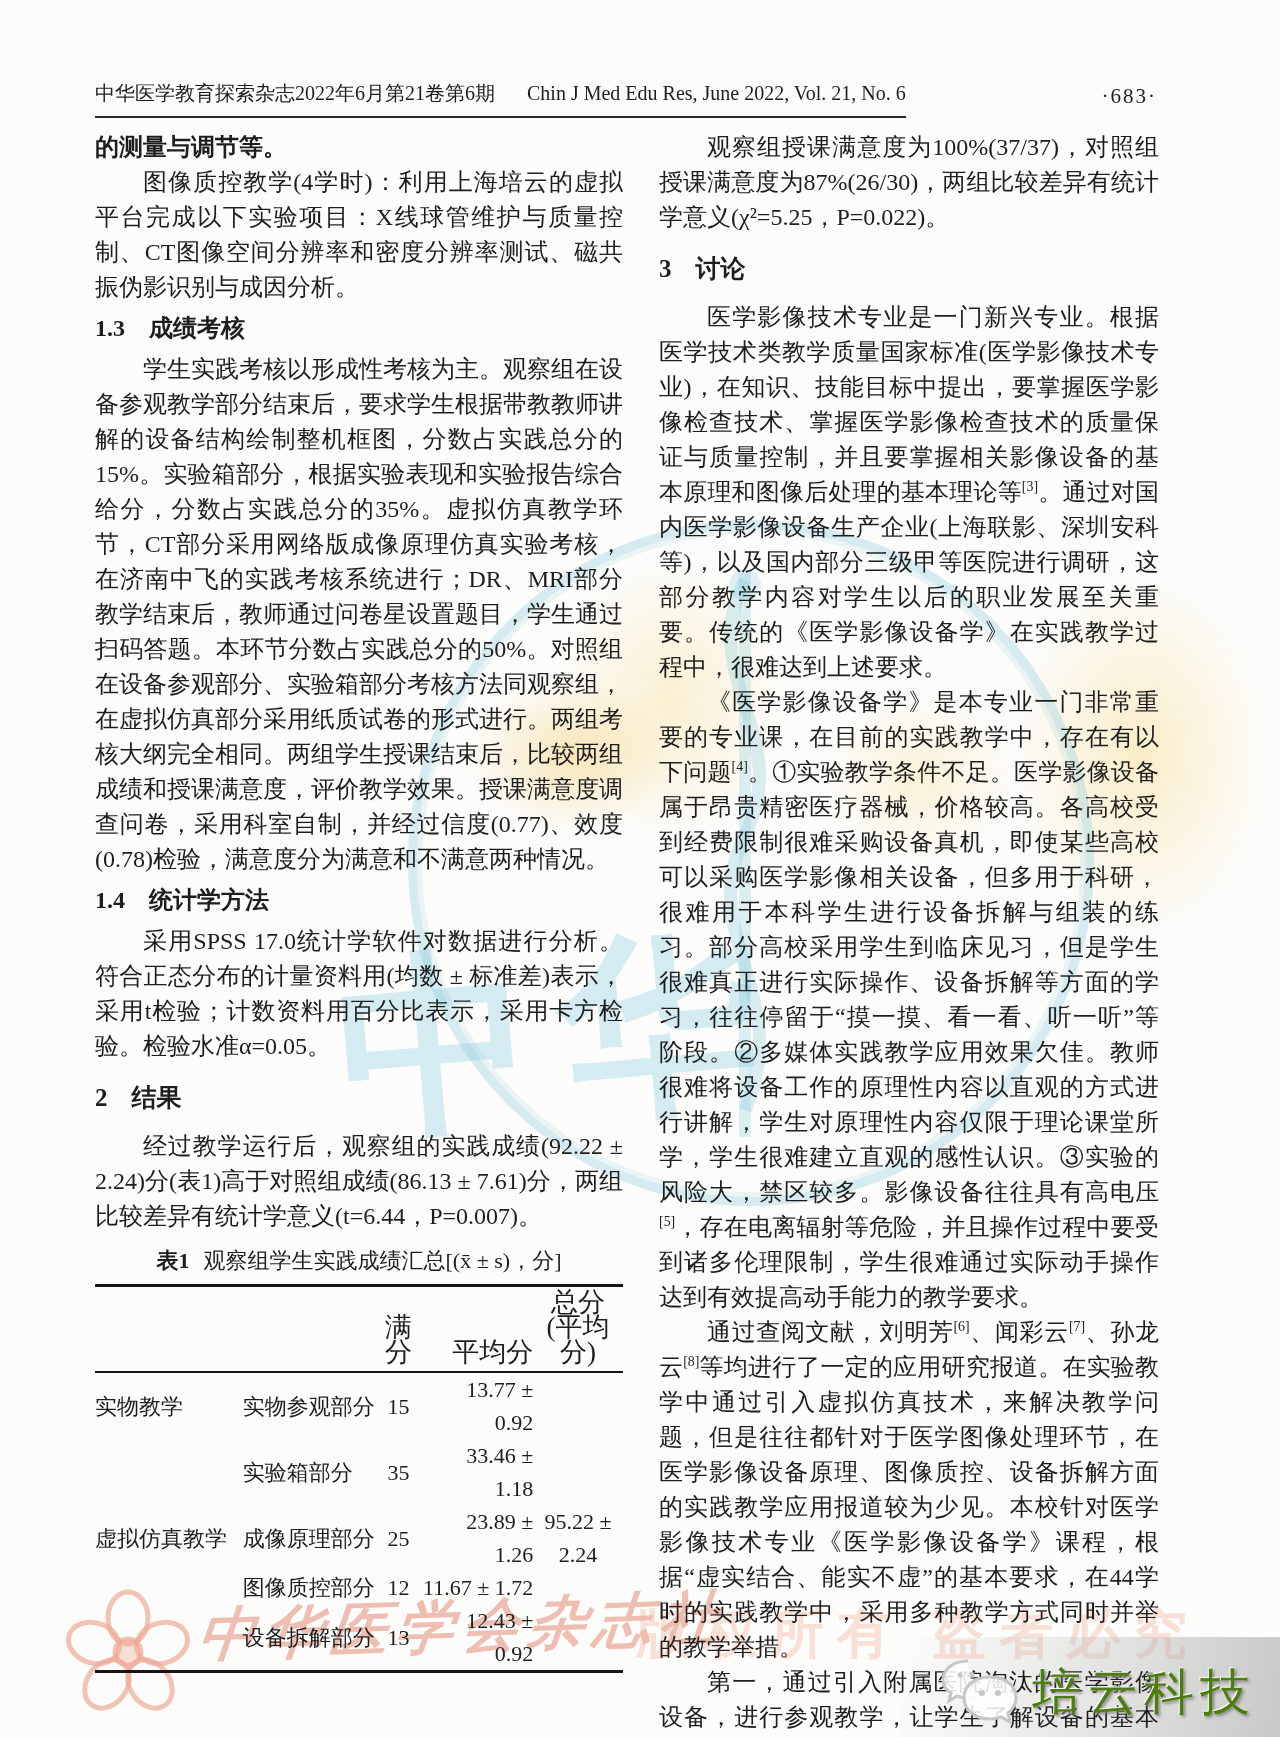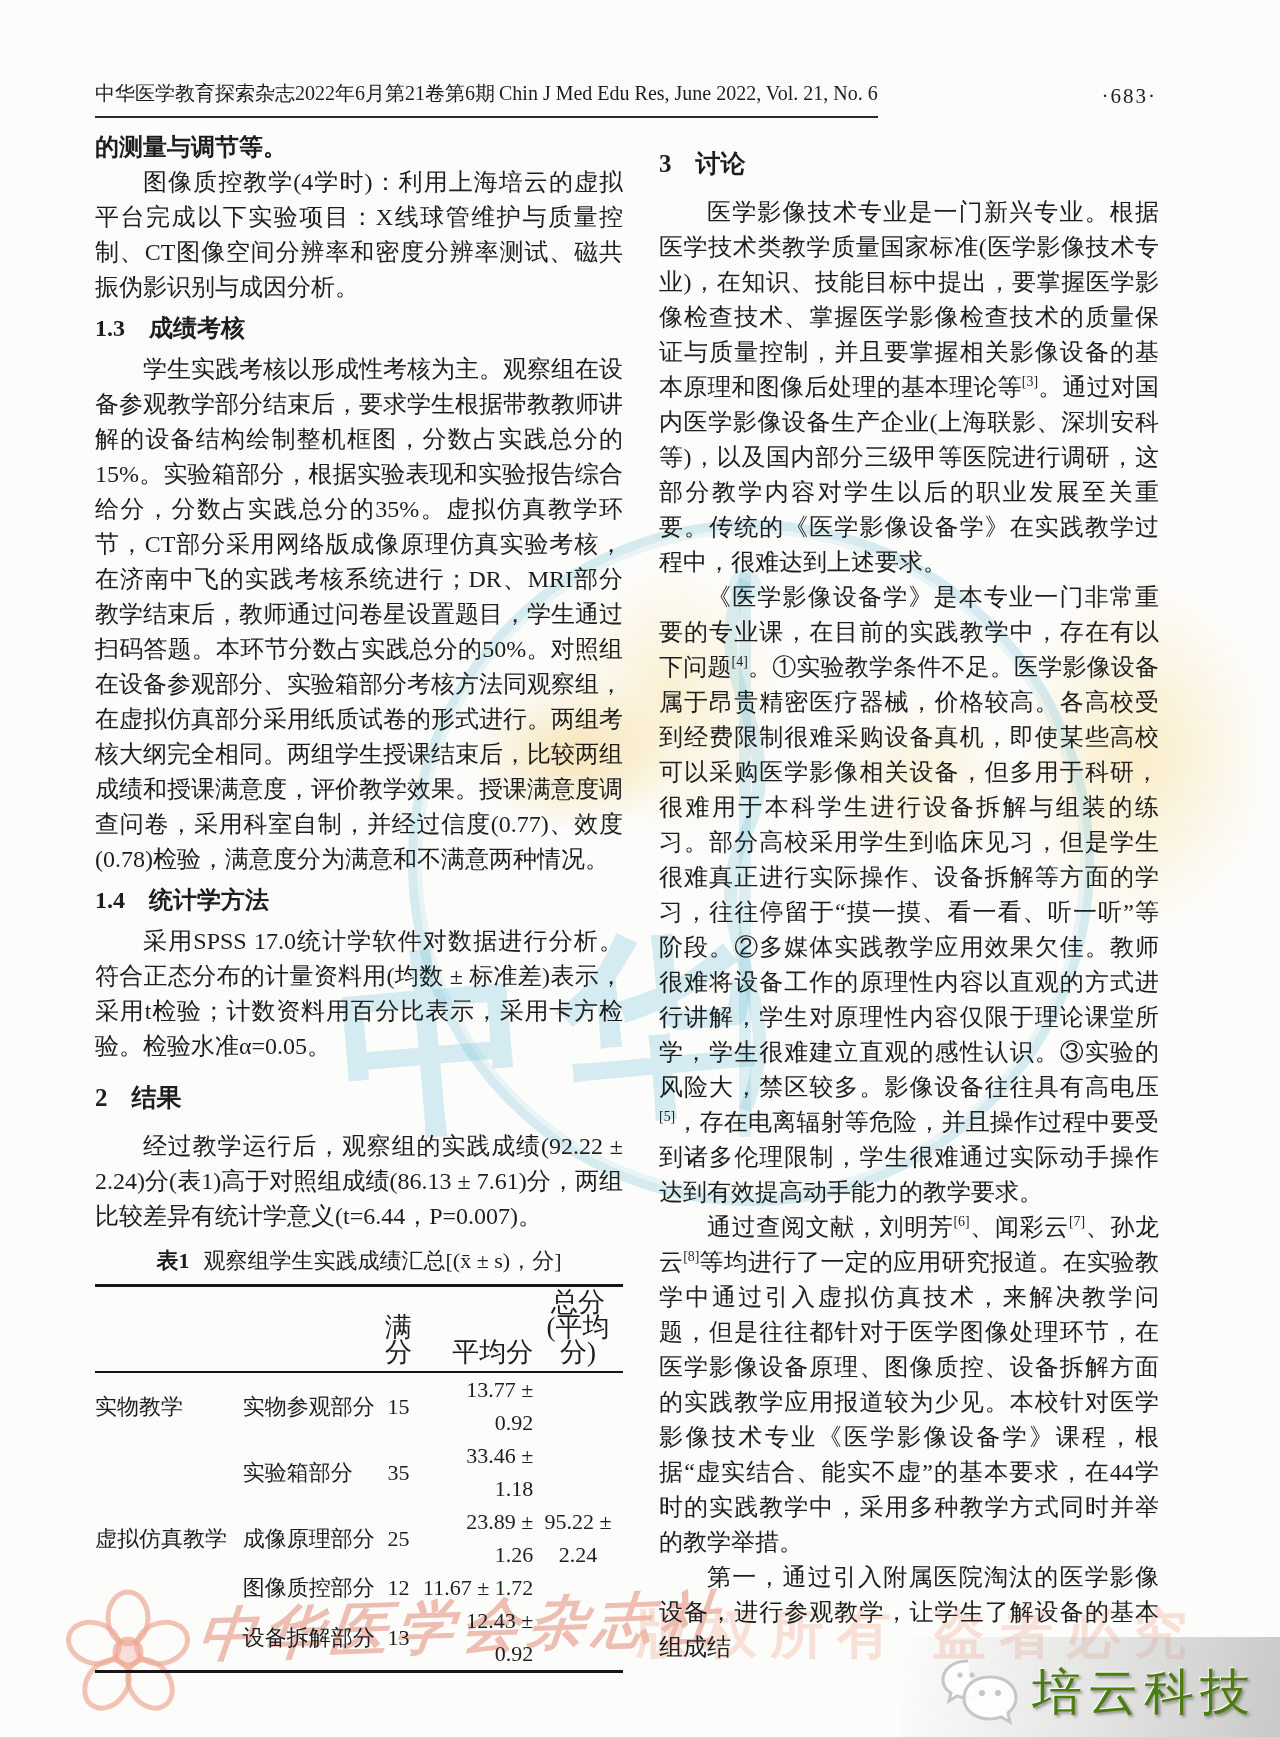--- a/index.html
+++ b/index.html
@@ -2,21 +2,21 @@
 <html><head>
 <meta charset="utf-8">
 <style>
   html,body{margin:0;padding:0;background:#e9e9e9;}
   .page{position:relative;width:1280px;height:1737px;margin:0 auto;background:#fcfcfb;overflow:hidden;
         font-family:"Liberation Serif","DejaVu Serif",serif;color:#1d1d1d;}
 
   
   .header{position:absolute;left:95px;top:80px;width:1062px;display:flex;justify-content:space-between;align-items:flex-end;z-index:3;}
   .header-left{font-size:20px;border-bottom:2px solid #2a2a2a;padding-bottom:9px;white-space:nowrap;}
-  .header-en{margin-left:4px;}
+  .header-en{margin-left:32px;}
   .pageno{font-size:21px;padding-bottom:9px;letter-spacing:2px;}
 
   
   .col{position:absolute;top:130px;text-align:justify;font-size:24px;line-height:35px;z-index:2;}
   #colL{left:95px;width:528px;}
   #colR{left:659px;width:500px;}
   p.body{margin:0;text-indent:2em;}
   p.cont{margin:0;text-indent:0;font-weight:bold;}
   .h-sub{font-weight:bold;margin:6px 0;font-size:24px;text-indent:0;}
   .h-sec{font-weight:bold;margin:16px 0 14px;font-size:25px;text-indent:0;}
@@ -150,20 +150,21 @@
           <td class="c-p">设备拆解部分</td>
           <td class="c-n">13</td>
           <td class="c-a al">12.43 ± 0.92</td>
           <td class="c-t"></td>
         </tr>
       </tbody>
     </table>
   </div>
 
   <div class="col" id="colR">
+    <p class="body">观察组授课满意度为100%(37/37)，对照组授课满意度为87%(26/30)，两组比较差异有统计学意义(χ²=5.25，P=0.022)。</p>
     <div class="h-sec">
       <span>3</span><span class="ht">讨论</span>
     </div>
     <p class="body">医学影像技术专业是一门新兴专业。根据医学技术类教学质量国家标准(医学影像技术专业)，在知识、技能目标中提出，要掌握医学影像检查技术、掌握医学影像检查技术的质量保证与质量控制，并且要掌握相关影像设备的基本原理和图像后处理的基本理论等<sup>[3]</sup>。通过对国内医学影像设备生产企业(上海联影、深圳安科等)，以及国内部分三级甲等医院进行调研，这部分教学内容对学生以后的职业发展至关重要。传统的《医学影像设备学》在实践教学过程中，很难达到上述要求。</p>
     <p class="body">《医学影像设备学》是本专业一门非常重要的专业课，在目前的实践教学中，存在有以下问题<sup>[4]</sup>。①实验教学条件不足。医学影像设备属于昂贵精密医疗器械，价格较高。各高校受到经费限制很难采购设备真机，即使某些高校可以采购医学影像相关设备，但多用于科研，很难用于本科学生进行设备拆解与组装的练习。部分高校采用学生到临床见习，但是学生很难真正进行实际操作、设备拆解等方面的学习，往往停留于“摸一摸、看一看、听一听”等阶段。②多媒体实践教学应用效果欠佳。教师很难将设备工作的原理性内容以直观的方式进行讲解，学生对原理性内容仅限于理论课堂所学，学生很难建立直观的感性认识。③实验的风险大，禁区较多。影像设备往往具有高电压<sup>[5]</sup>，存在电离辐射等危险，并且操作过程中要受到诸多伦理限制，学生很难通过实际动手操作达到有效提高动手能力的教学要求。</p>
     <p class="body">通过查阅文献，刘明芳<sup>[6]</sup>、闻彩云<sup>[7]</sup>、孙龙云<sup>[8]</sup>等均进行了一定的应用研究报道。在实验教学中通过引入虚拟仿真技术，来解决教学问题，但是往往都针对于医学图像处理环节，在医学影像设备原理、图像质控、设备拆解方面的实践教学应用报道较为少见。本校针对医学影像技术专业《医学影像设备学》课程，根据“虚实结合、能实不虚”的基本要求，在44学时的实践教学中，采用多种教学方式同时并举的教学举措。</p>
     <p class="body">第一，通过引入附属医院淘汰的医学影像设备，进行参观教学，让学生了解设备的基本组成结</p>
   </div>
 
   <svg class="wm wm-flower" width="132" height="132" viewBox="0 0 132 132">

